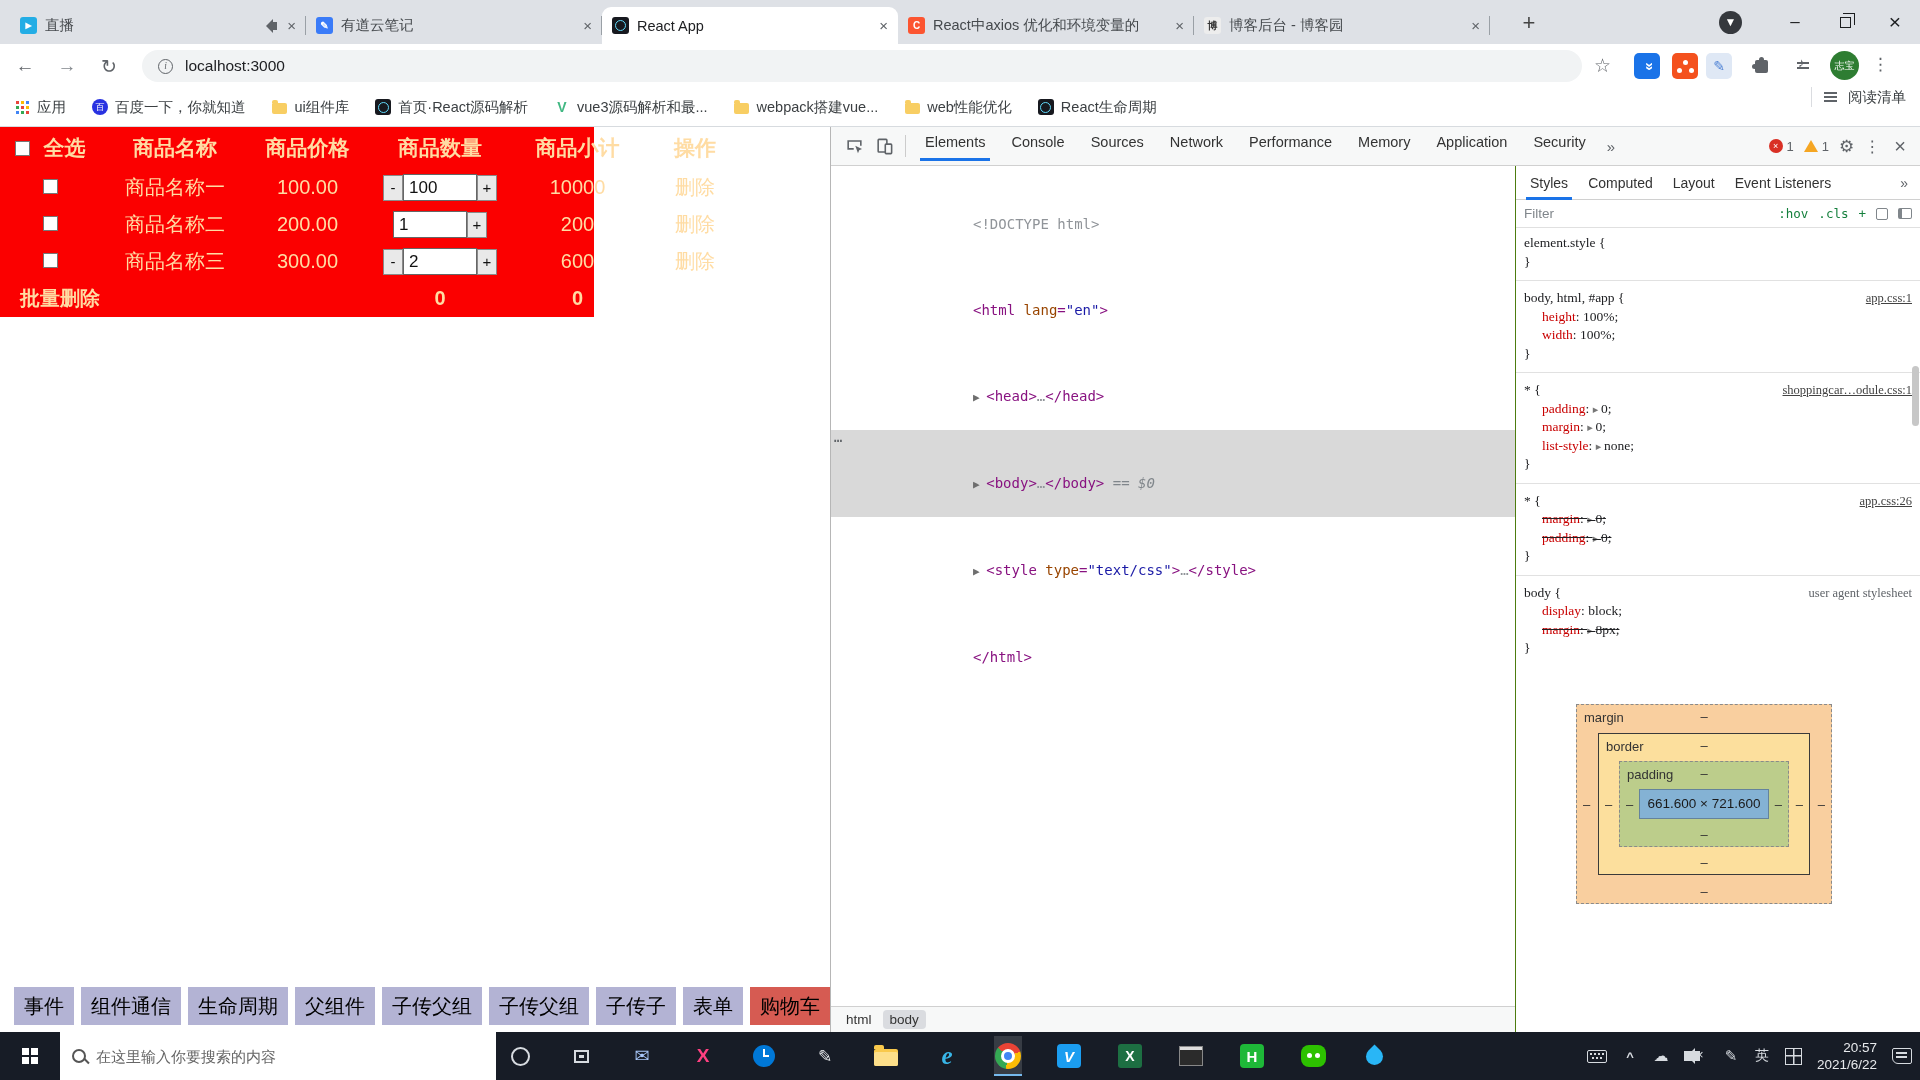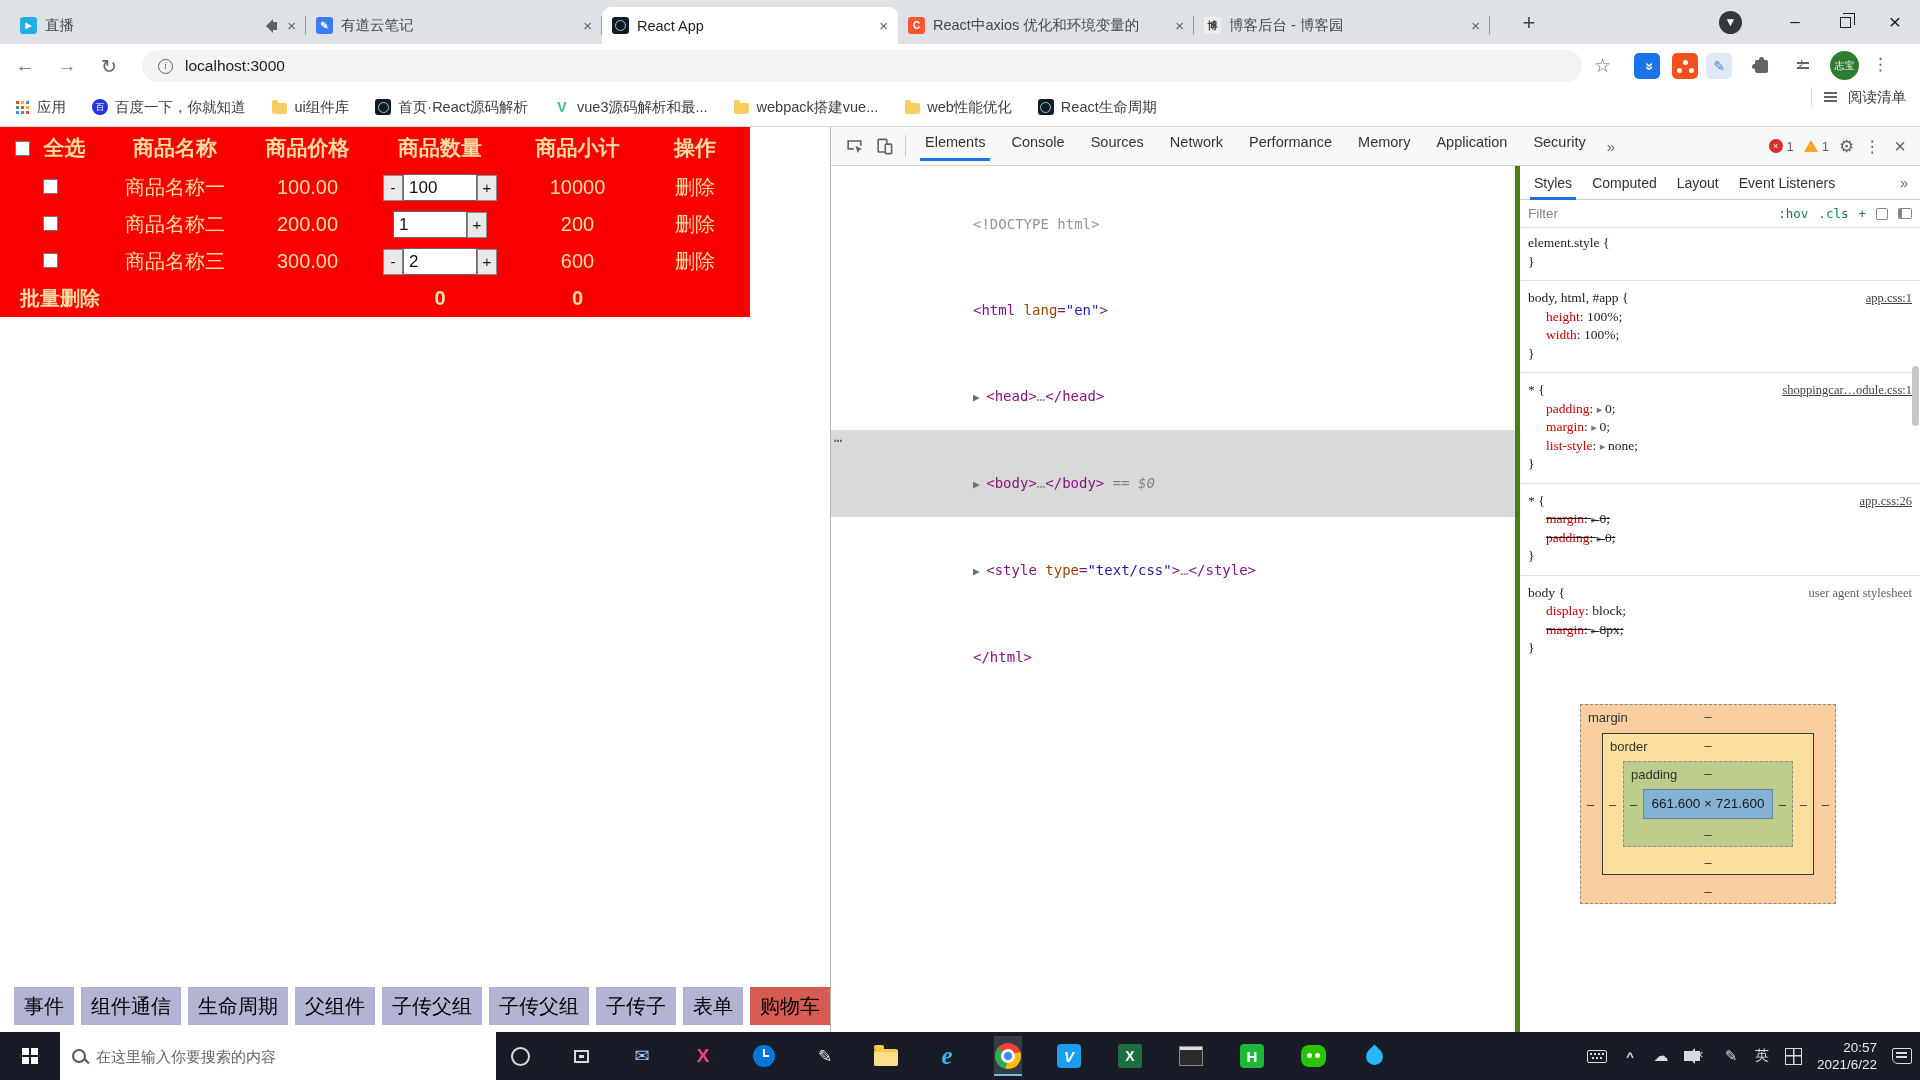--- a/index.html
+++ b/index.html
@@ -64,21 +64,21 @@
   .bm-folder i { display:block; width:15px; height:11px; background:#f8ce63; border-radius:1px 2px 2px 2px; position:relative; margin-top:2px; }
   .bm-folder i::before { content:''; position:absolute; top:-3px; left:0; width:6px; height:3px; background:#f8ce63; border-radius:2px 2px 0 0; }
   .bm-react { background:#17191f; border-radius:3px; }
   .bm-react::before { content:''; width:9px; height:9px; border:1.5px solid #61dafb; border-radius:50%; }
   .bm-vue { color:#42b883; font-weight:bold; font-size:14px; }
   .bm-right { margin-left:auto; display:flex; align-items:center; gap:10px; }
   .bm-divider { width:1px; height:20px; background:#dadce0; }
   .rl-ico i { display:block; width:13px; height:2px; background:#5f6368; box-shadow:0 4px 0 #5f6368, 0 8px 0 #5f6368; margin-top:-8px; }
 
   
-  .cart { position:absolute; left:0; top:127px; width:750px; background:#fb0000; color:#ffdca3; --cols:100px 150px 115px 150px 125px 110px; }
+  .cart { position:absolute; left:0; top:127px; width:594px; background:#fb0000; color:#ffdca3; --cols:100px 150px 115px 150px 125px 110px; }
   .c-row { display:grid; grid-template-columns:var(--cols); align-items:center; }
   .c-head { height:42px; font-weight:bold; font-size:21px; }
   .c-body-row { height:37px; font-size:20px; }
   .c-foot { height:37px; font-size:20px; font-weight:bold; }
   .c-cell { text-align:center; }
   .c-first { display:flex; align-items:center; justify-content:center; gap:14px; }
   .cb { width:15px; height:15px; background:#fff; border:1px solid #777; display:inline-block; }
   .stepper { display:inline-flex; align-items:center; justify-content:center; }
   .stp-btn { width:20px; height:26px; background:#e9e9e9; border:1px solid #8a8a8a; color:#111; font-size:15px; line-height:24px; text-align:center; font-family:"Liberation Sans", sans-serif; }
   .qty-input { width:74px; height:27px; background:#fff; border:1px solid #666; color:#111; font-size:17px; line-height:25px; text-align:left; padding-left:5px; }
@@ -115,21 +115,21 @@
   .tk-tag { color:#881280; }
   .tk-attr { color:#994500;margin-top:12px; }
   .tk-val { color:#1a1aa6; }
   .tk-gray { color:#909499; }
   .tk-meta { color:#80868b; font-style:italic; }
   .tk-arrow { color:#6e6e6e; font-size:11px; }
   .dom-crumbs { position:absolute; left:0; bottom:0; width:100%; height:26px; border-top:1px solid #d0d0d0; background:#f7f8f8; display:flex; align-items:center; padding:0 8px; gap:4px; font-size:13.5px; color:#333; }
   .crumb { padding:2px 7px; border-radius:4px; }
   .crumb.sel { background:#dadce0; }
 
-  .styles-panel { width:405px; border-left:5px solid #4d7c0f; position:relative; }
+  .styles-panel { width:405px; border-left:1px solid #4d7c0f; position:relative; }
   .sp-tabs { height:34px; border-bottom:1px solid #d0d0d0; display:flex; align-items:center; padding:0 4px; }
   .sp-tab { padding:0 10px; height:34px; display:flex; align-items:center; font-size:14px; color:#333; position:relative; white-space:nowrap; }
   .sp-tab.active::after { content:''; position:absolute; left:6px; right:6px; bottom:0; height:3px; background:#1a73e8; }
   .sp-more { margin-left:auto; color:#5f6368; padding-right:8px; }
   .sp-filter { height:28px; border-bottom:1px solid #e0e0e0; display:flex; align-items:center; padding:0 8px; gap:10px; }
   .sp-filter input { border:none; outline:none; flex:1; font-size:13.5px; color:#333; background:transparent; }
   .sp-filter input::placeholder { color:#80868b; }
   .sp-toggle { font-size:12.5px; color:#15803d; font-family:"DejaVu Sans Mono", monospace; }
   .sp-sq { width:12px; height:12px; border:1.5px solid #80868b; border-radius:2px; }
   .sp-sq2 { width:14px; height:11px; border:1.5px solid #80868b; border-radius:2px; border-left-width:4px; }
@@ -538,20 +538,26 @@
             <div class="dom-line">
               <span class="dom-gut"></span>
               <span><span class="tk-arrow">▶ </span><span class="tk-tag">&lt;style</span><span class="tk-attr"> type</span><span class="tk-tag">=</span><span class="tk-val">"text/css"</span><span class="tk-tag">&gt;</span><span class="tk-gray">…</span><span class="tk-tag">&lt;/style&gt;</span></span>
             </div>
 
             <div class="dom-line">
               <span class="dom-gut"></span>
               <span><span class="tk-tag">&lt;/html&gt;</span></span>
             </div>
           </div>
+        <div class="dom-crumbs">
+
+            <span class="crumb">html</span>
+
+            <span class="crumb sel">body</span>
+          </div>
       </div>
 
       <div class="styles-panel">
         <div class="sp-tabs">
           <div style="display:flex;height:34px">
 
               <div class="sp-tab active">Styles</div>
 
               <div class="sp-tab">Computed</div>
 

